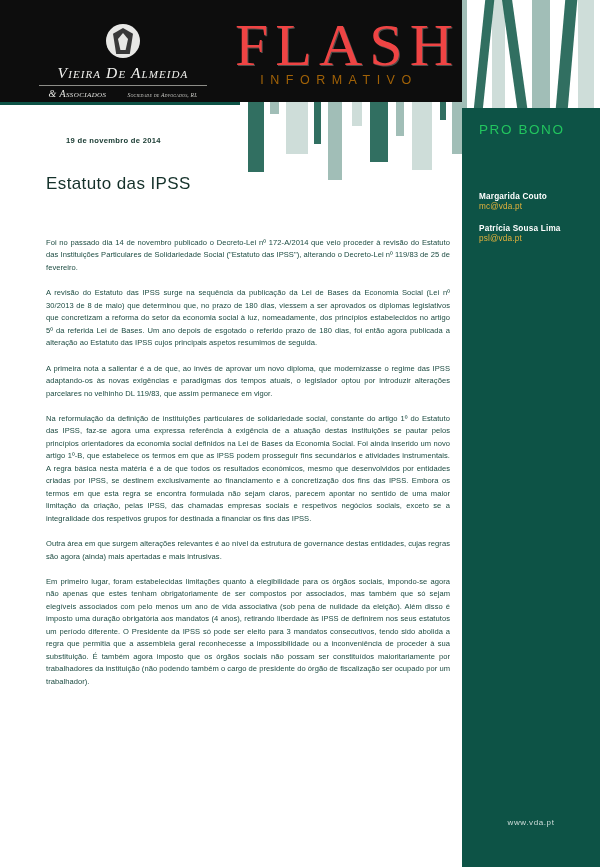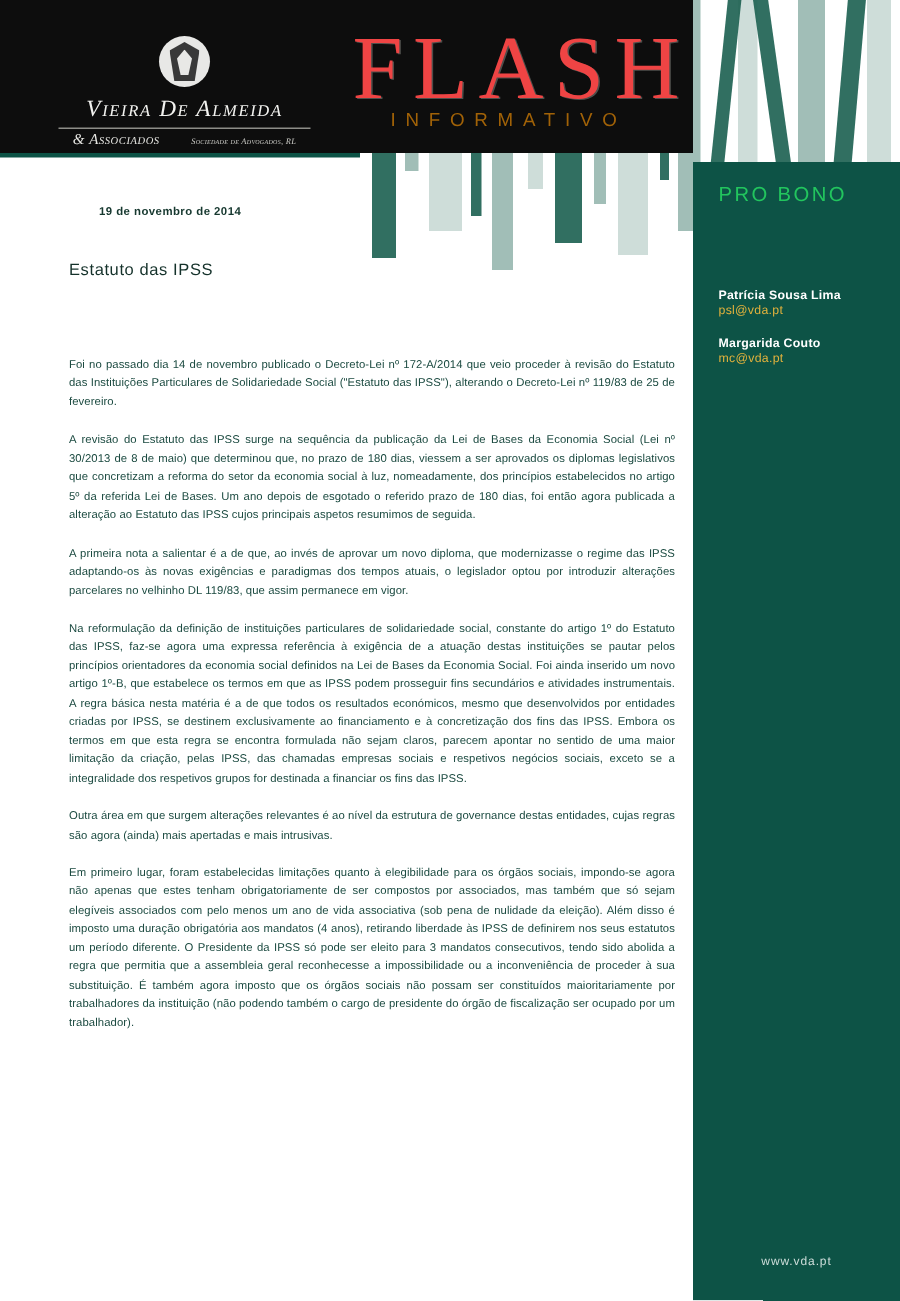--- a/index.html
+++ b/index.html
@@ -185,21 +185,21 @@
     margin-bottom: 1px;
   }
   .contact-mail {
     color: #e3b23c;
     font-size: 8.2px;
     letter-spacing: .2px;
   }
   .site {
     position: absolute;
     left: 0;
-    bottom: 22px;
+    bottom: 40px;
     width: 138px;
     text-align: center;
     color: #cfdedb;
     font-size: 8px;
     letter-spacing: .6px;
   }
 
   
   .left-rule {
     position: absolute;
@@ -218,21 +218,21 @@
     font-weight: bold;
     color: #16382f;
     letter-spacing: .3px;
     z-index: 6;
     margin-left: 48px;
   }
   .doc-title {
     position: absolute;
     left: 46px;
     top: 174px;
-    font-size: 11px;
+    font-size: 17px;
     color: #14312a;
     letter-spacing: .4px;
     z-index: 6;
   }
   .body-text {
     position: absolute;
     left: 46px;
     top: 237px;
     width: 404px;
     z-index: 6;
@@ -288,26 +288,26 @@
     <div class="flash-word">FLASH</div>
     <div class="flash-sub">INFORMATIVO</div>
   </div>
 
   <div class="left-rule"></div>
 
   <div class="sidebar">
     <div class="sidebar-title">PRO BONO</div>
     <div class="contacts">
       <div class="contact">
+        <div class="contact-name">Margarida Couto</div>
+        <div class="contact-mail">mc@vda.pt</div>
+      </div>
+      <div class="contact">
         <div class="contact-name">Patrícia Sousa Lima</div>
         <div class="contact-mail">psl@vda.pt</div>
-      </div>
-      <div class="contact">
-        <div class="contact-name">Margarida Couto</div>
-        <div class="contact-mail">mc@vda.pt</div>
       </div>
     </div>
     <div class="site">www.vda.pt</div>
   </div>
 
   <div class="date">19 de novembro de 2014</div>
   <div class="doc-title">Estatuto das IPSS</div>
 
   <div class="body-text">
     <p>Foi no passado dia 14 de novembro publicado o Decreto-Lei nº 172-A/2014 que veio proceder à revisão do Estatuto das Instituições Particulares de Solidariedade Social ("Estatuto das IPSS"), alterando o Decreto-Lei nº 119/83 de 25 de fevereiro.</p>

